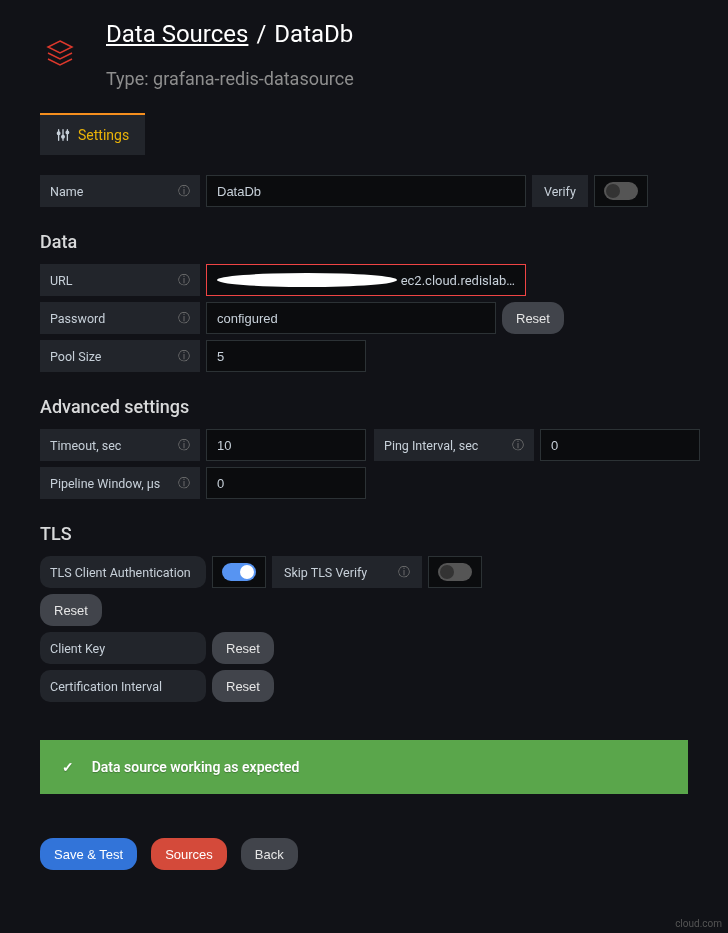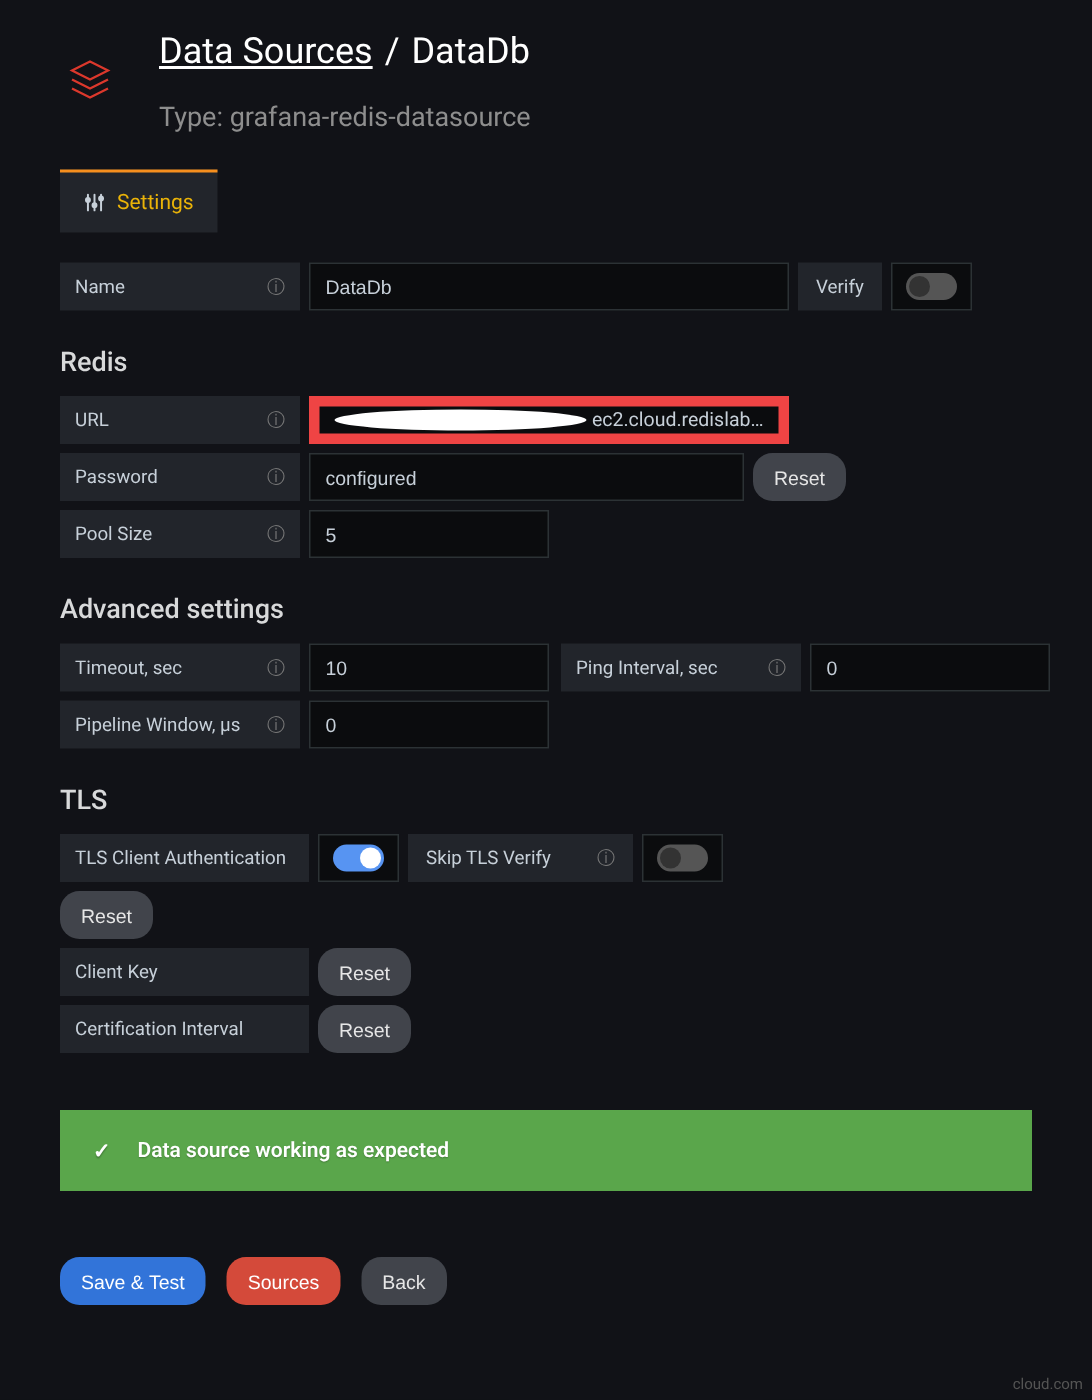--- a/index.html
+++ b/index.html
@@ -70,38 +70,38 @@
   .btn-primary { background:#3274d9; color:#fff; }
   .btn-danger { background:#d44a3a; color:#fff; }
   .url-mask{
     display:inline-block;
     width: 180px; height:14px; border-radius:50%/50%; background:#fff;
     margin-right:4px;
     vertical-align:middle;
   }
   .url-text { color:#c7d0d9; font-size:13px; vertical-align:middle;}
   .url-field {
-    background:#0b0c0e; border:7px solid #ef4444; height:32px; width:320px;
+    background:#0b0c0e; border:1px solid #ef4444; height:32px; width:320px;
     display:flex; align-items:center; padding:0 10px; overflow:hidden; white-space:nowrap;
   }
   .alert {
     margin-top: 38px;
     background:#5aa64b;
     color:#fff;
     height:54px;
     display:flex; align-items:center; gap:18px;
     padding: 0 22px;
     font-weight:600;
     text-shadow: 0 1px 1px rgba(0,0,0,.25);
   }
   .check-icon { font-size:14px; color:#fff; }
   .footer-actions { margin-top: 44px; display:flex; gap:14px; }
   .watermark { position:absolute; bottom:4px; right:6px; font-size:10px; color:#545454; }
   .adv-row { display:flex; gap:8px; }
-  .tls-label { min-width: 166px; }
+  .tls-label { min-width: 166px; border-radius: 10px; }
   .tls-short { min-width: 100px; background:#22252b; color:#c7d0d9; height:32px; display:flex;align-items:center;padding:4px 12px;font-size:12.5px; justify-content:space-between;}
 </style>
 </head>
 <body>
 
 <div class="page-content">
 
   <div class="header">
     <div class="ds-icon">
       <svg width="36" height="36" viewBox="0 0 36 36">
@@ -143,21 +143,21 @@
       <span>Name</span>
       <span class="info-icon">ⓘ</span>
     </div>
     <input class="form-input wide" value="DataDb" style="">
     <div class="default-cell">Verify</div>
     <div class="toggle-wrap">
       <span class="toggle"></span>
     </div>
   </div>
 
-  <div class="section-title">Redis</div>
+  <div class="section-title">Data</div>
 
   <div class="form-row">
     <div class="form-label">
       <span>URL</span>
       <span class="info-icon">ⓘ</span>
     </div>
     <div class="url-field">
       <span class="url-mask"></span>
       <span class="url-text">ec2.cloud.redislab…</span>
     </div>

